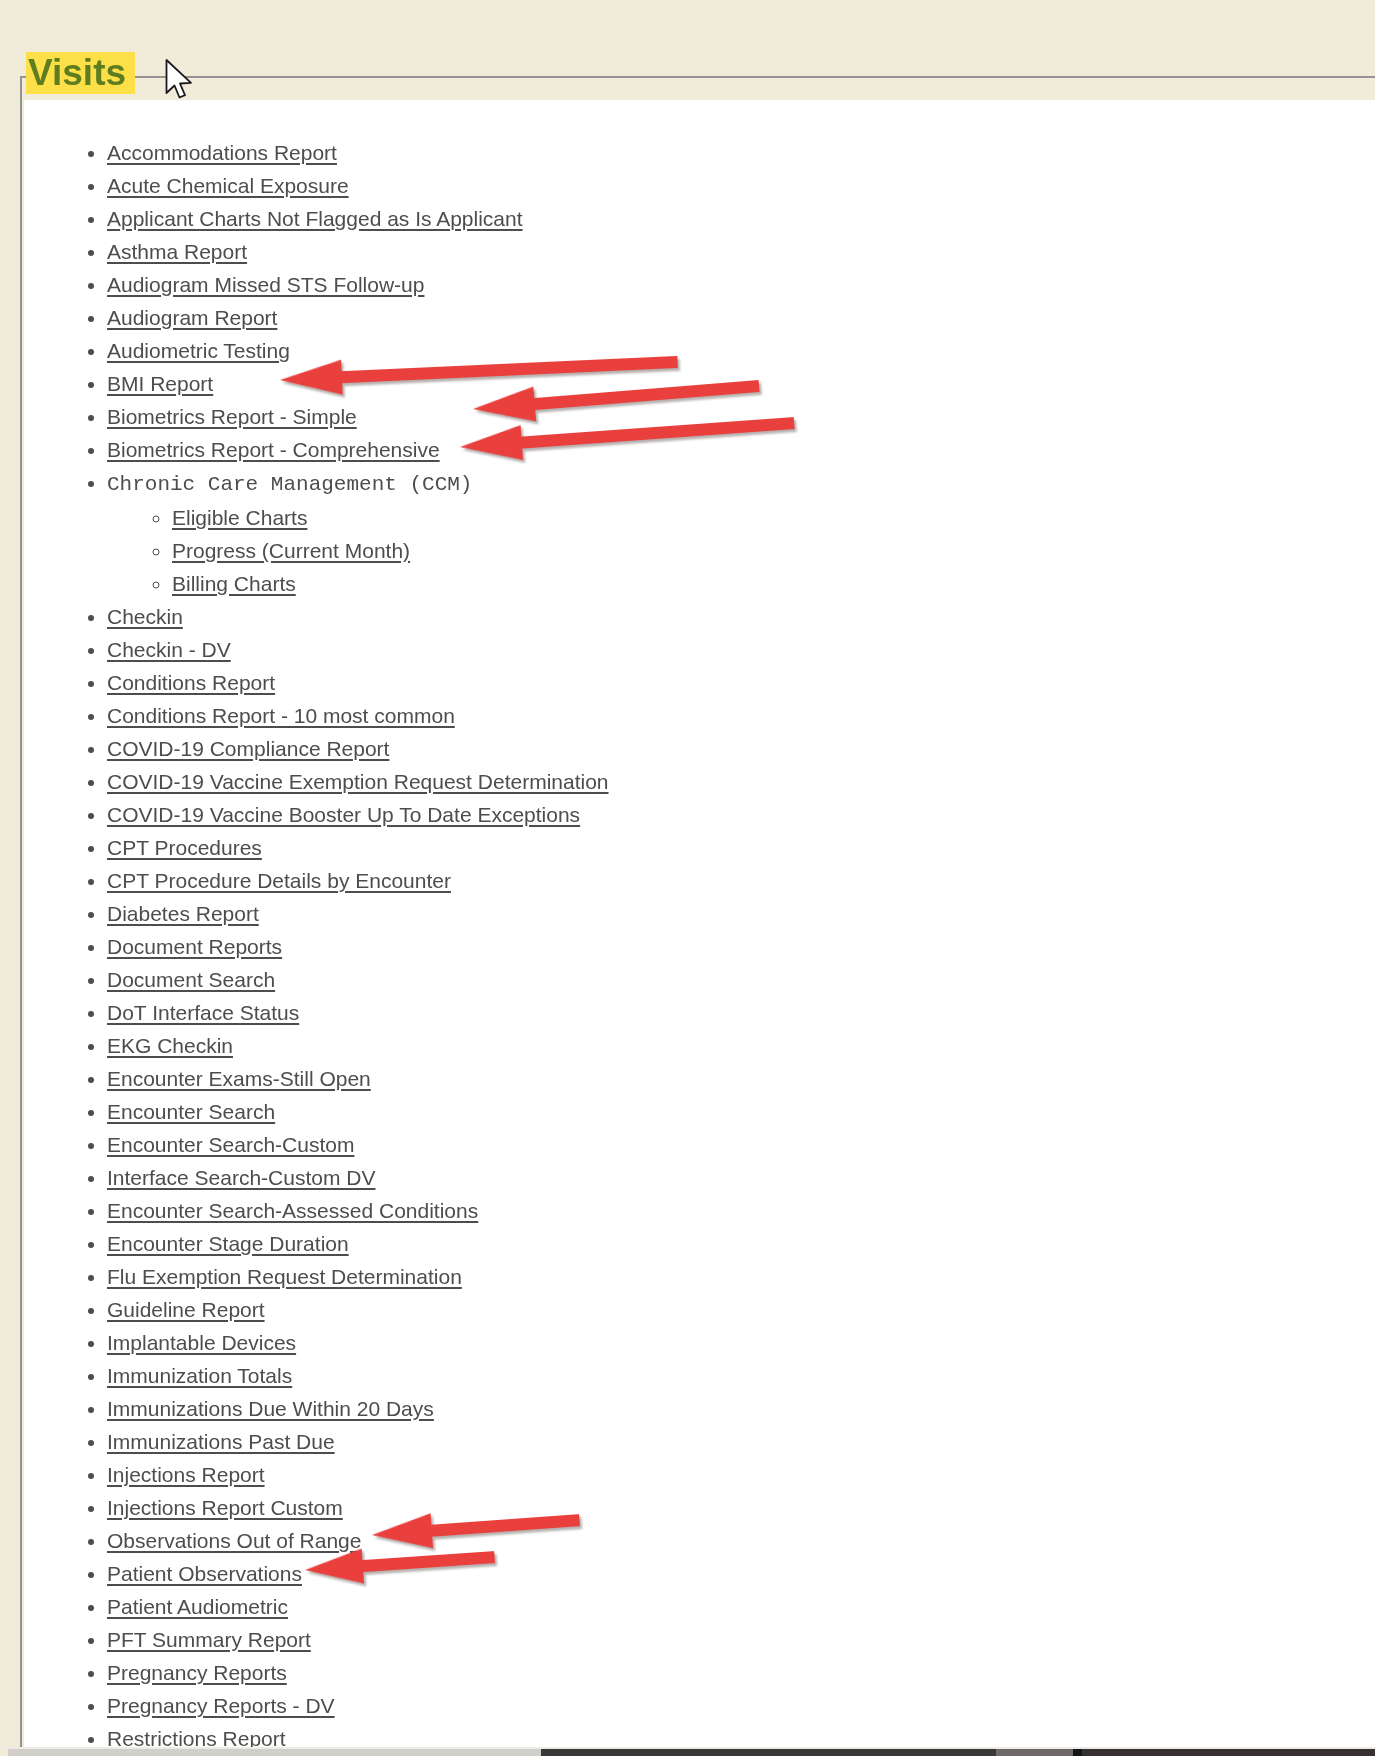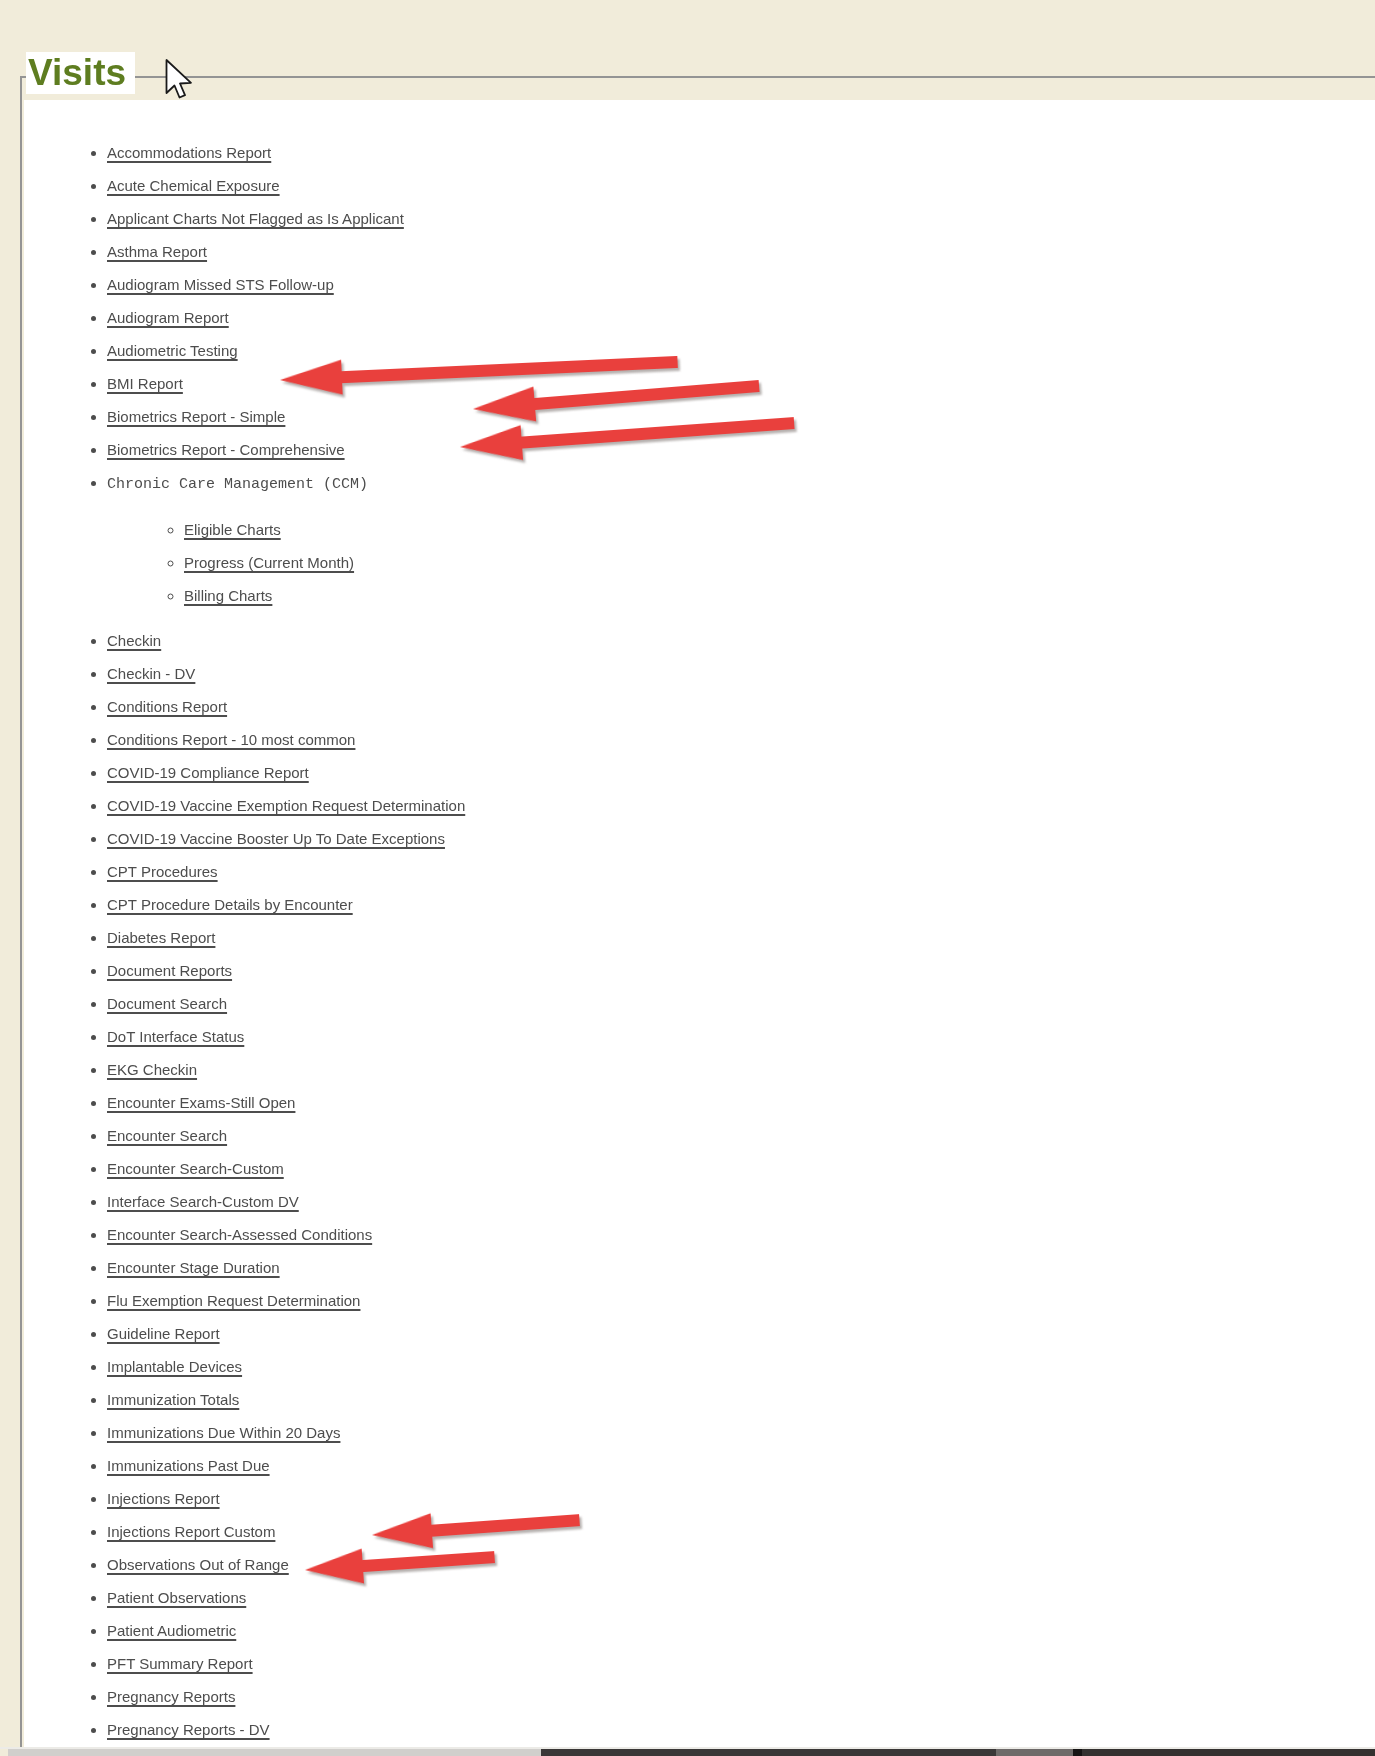--- a/index.html
+++ b/index.html
@@ -8,33 +8,33 @@
     background:#f1ecda;
     font-family:"Liberation Sans", sans-serif;
   }
   
   .frame{
     position:absolute;left:20px;top:76px;right:-2px;bottom:-2px;
     border-left:2px solid #949494;border-top:2px solid #949494;
   }
   .legend{
     position:absolute;left:26px;top:52px;z-index:3;
-    background:#ffffff;padding:0 9px 0 2px;
+    background:#fde047;padding:0 9px 0 2px;
     color:#5e7d20;font-size:37px;font-weight:bold;line-height:42px;
     white-space:nowrap;
   }
   
   .panel{
     position:absolute;left:24px;top:100px;right:0;bottom:9px;
     background:#ffffff;
   }
   .report-area{padding-top:36px;}
   ul.main{margin:0;padding:0 0 0 83px;list-style:disc outside;}
-  ul.sub{margin:12px;padding:0 0 0 65px;list-style:circle outside;}
-  li{font-size:15px;line-height:33px;color:#4d4d4d;}
+  ul.sub{margin:0;padding:0 0 0 65px;list-style:circle outside;}
+  li{font-size:21px;line-height:33px;color:#4d4d4d;}
   li::marker{color:#4d4d4d;}
   a.report{
     color:#4d4d4d;text-decoration:underline;
     text-decoration-thickness:2px;text-underline-offset:3px;
     cursor:pointer;
   }
   .plain-item{color:#4d4d4d;text-decoration:none;font-family:Liberation Mono, monospace;}
   
   .arrow{
     position:absolute;z-index:5;pointer-events:none;

